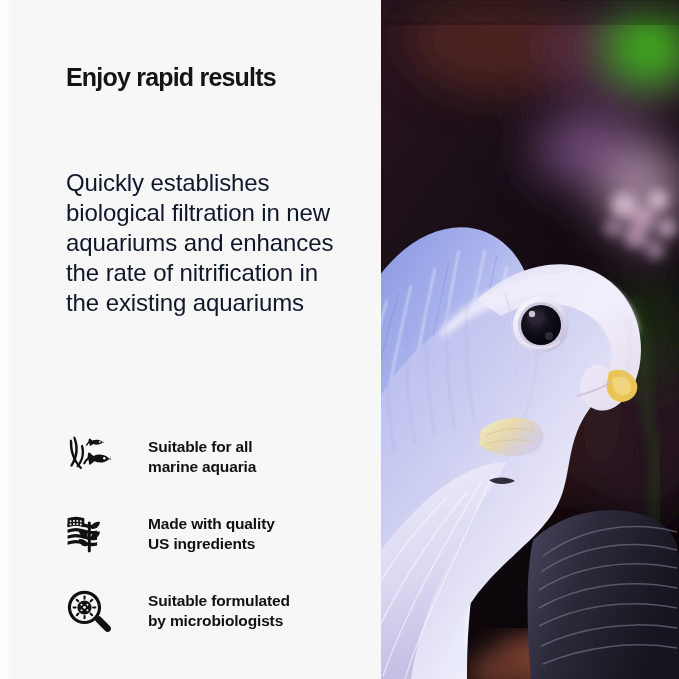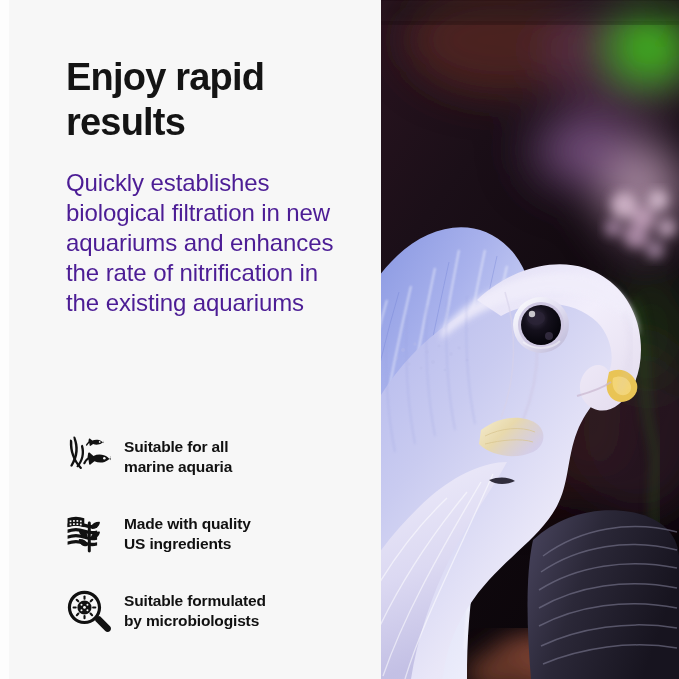--- a/index.html
+++ b/index.html
@@ -22,50 +22,50 @@
     padding:0;
     overflow:hidden;
   }
   .left-panel:before{
     content:"";position:absolute;left:0;top:0;width:9px;height:100%;
     background:#fdfdfd;
   }
 
   .headline{
     position:absolute;left:66px;top:55px;width:300px;
-    font-size:38px;line-height:45px;
+    font-size:25px;line-height:45px;
     font-weight:bold;
     letter-spacing:-0.8px;
     color:#141414;
     margin:0;
   }
 
   .subcopy{
     position:absolute;left:66px;top:168px;width:280px;
     font-size:24px;line-height:30px;
     font-weight:300;
     letter-spacing:-0.1px;
-    color:#4c1d95;
+    color:#0f172a;
     margin:0;
   }
 
   
   .features{
     position:absolute;left:60px;top:418px;width:310px;
   }
   .feature-row{
     display:flex;align-items:center;
     height:77px;
   }
   .feature-icon{
     width:56px;height:56px;flex:0 0 56px;
     display:flex;align-items:center;justify-content:center;
   }
   .feature-text{
-    margin-left:8px;
+    margin-left:32px;
     font-size:15.5px;line-height:20px;
     font-weight:bold;
     letter-spacing:-0.15px;
     color:#111111;
     white-space:pre-line;
   }
 
   
   .photo{
     position:relative;

